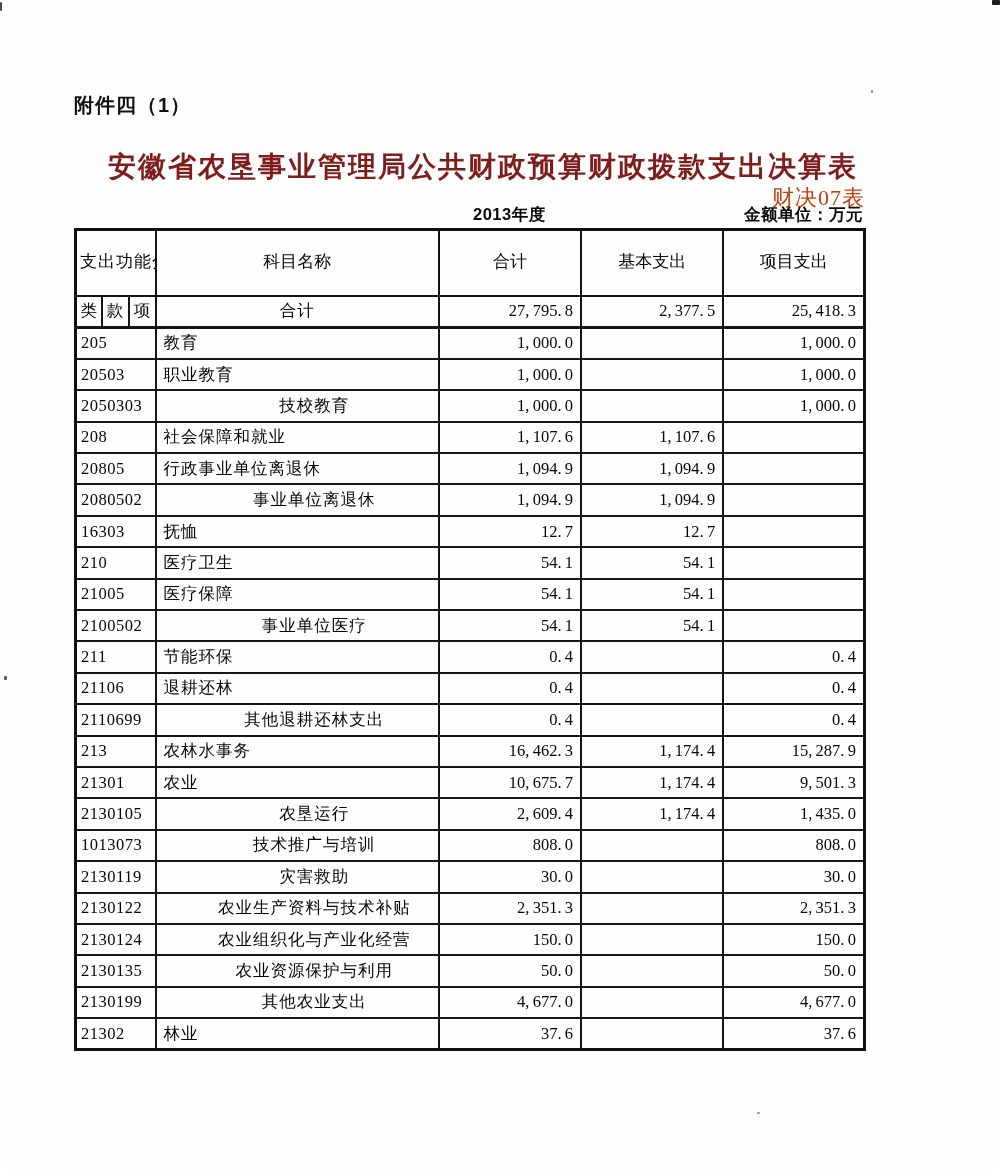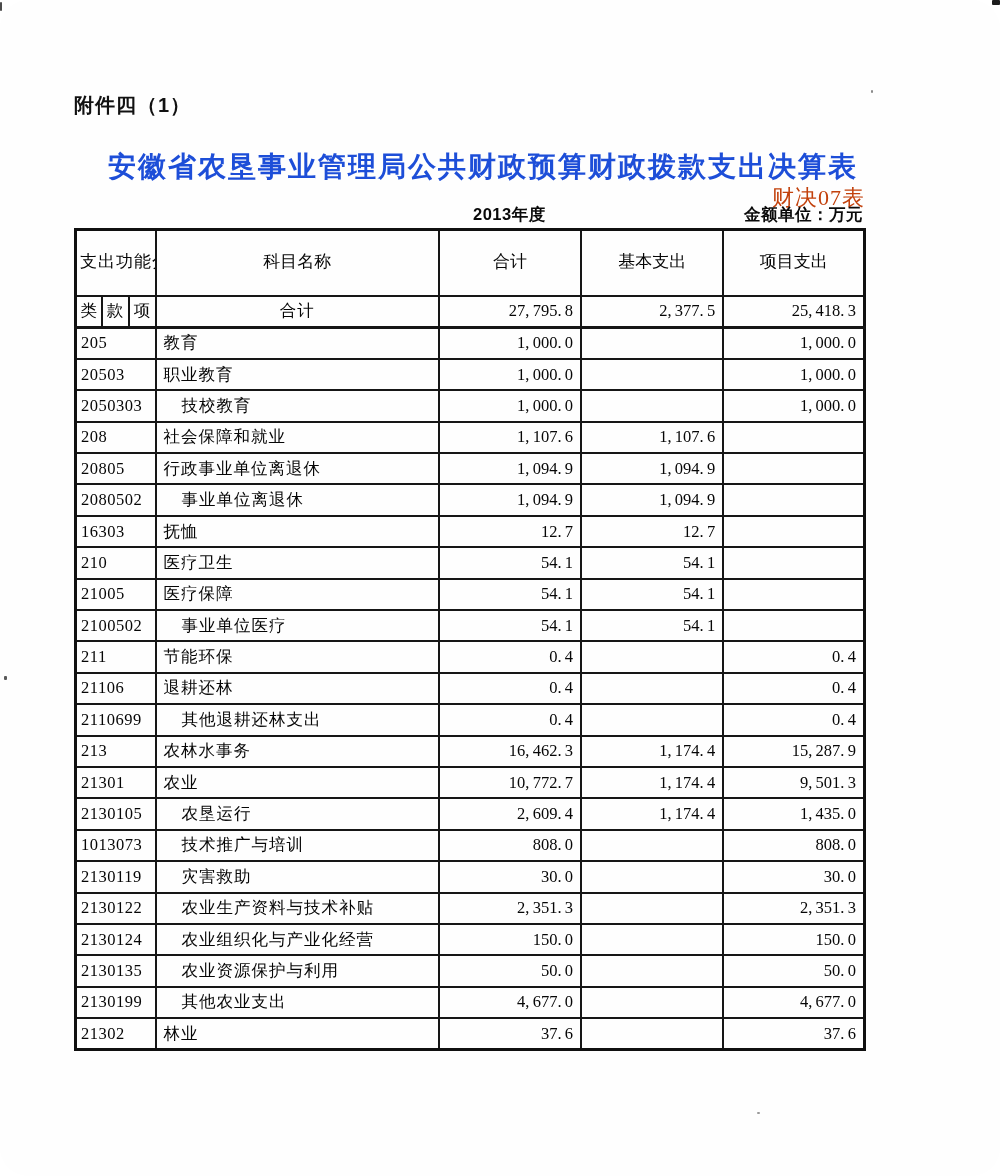--- a/index.html
+++ b/index.html
@@ -19,21 +19,21 @@
   .attachment {
     position: absolute; left: 74px; top: 92px;
     font-family: "Liberation Sans", "DejaVu Sans", sans-serif;
     font-weight: 700; font-size: 20px; color: #111;
     letter-spacing: 1px;
   }
   .doc-title {
     position: absolute; left: 0; top: 148px; width: 966px;
     text-align: center;
     font-family: "Liberation Sans", "DejaVu Sans", sans-serif;
-    font-weight: 700; font-size: 28px; color: #1d4ed8;
+    font-weight: 700; font-size: 28px; color: #7f1d1d;
     letter-spacing: 2px; white-space: nowrap;
   }
   .form-code {
     position: absolute; left: 75px; top: 183px; width: 790px;
     text-align: right;
     font-size: 22px; color: #c2410c; letter-spacing: 1px;
   }
   .info-line {
     position: absolute; left: 75px; top: 204px; width: 790px; height: 24px;
     font-family: "Liberation Sans", "DejaVu Sans", sans-serif;
@@ -65,21 +65,21 @@
     text-align: center; vertical-align: middle;
     font-size: 17px; line-height: 1.35;
   }
   th.code-hdr { white-space: normal; padding: 0 3px; letter-spacing: 1px; }
   tr.grand { height: 32px; }
   tr.grand td { border-bottom-width: 3px; }
   tbody tr { height: 31.4px; }
   td.c-sub { text-align: center; }
   td.c-code { text-align: left; padding-left: 4px; letter-spacing: 0.5px; }
   td.c-name { text-align: left; padding-left: 7px; letter-spacing: 1px; }
-  td.c-name.indent { padding-left: 25px; }
+  td.c-name.indent { padding-left: 34px; text-align: center; }
   td.c-name.center { text-align: center; padding-left: 0; }
   td.num { text-align: right; padding-right: 7px; }
 
   .speck { position: absolute; background: #333; border-radius: 1px; }
 </style>
 </head>
 <body>
 
 <div class="page">
 
@@ -232,21 +232,21 @@
       <td colspan="3" class="c-code">213</td>
       <td class="c-name">农林水事务</td>
       <td class="num c-total">16, 462. 3</td>
       <td class="num c-basic">1, 174. 4</td>
       <td class="num c-project">15, 287. 9</td>
     </tr>
 
     <tr>
       <td colspan="3" class="c-code">21301</td>
       <td class="c-name">农业</td>
-      <td class="num c-total">10, 772. 7</td>
+      <td class="num c-total">10, 675. 7</td>
       <td class="num c-basic">1, 174. 4</td>
       <td class="num c-project">9, 501. 3</td>
     </tr>
 
     <tr>
       <td colspan="3" class="c-code">2130105</td>
       <td class="c-name indent">农垦运行</td>
       <td class="num c-total">2, 609. 4</td>
       <td class="num c-basic">1, 174. 4</td>
       <td class="num c-project">1, 435. 0</td>

